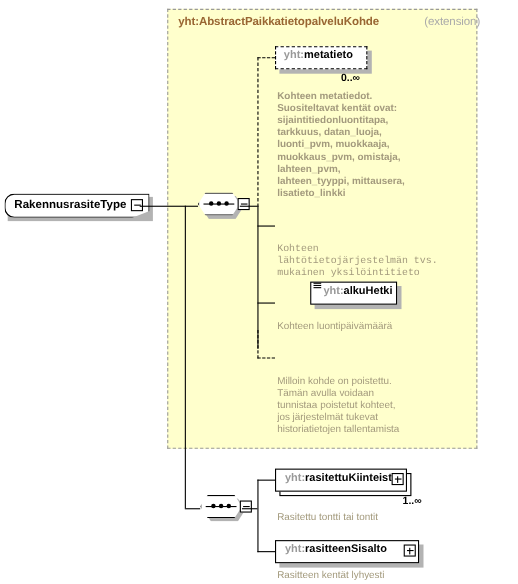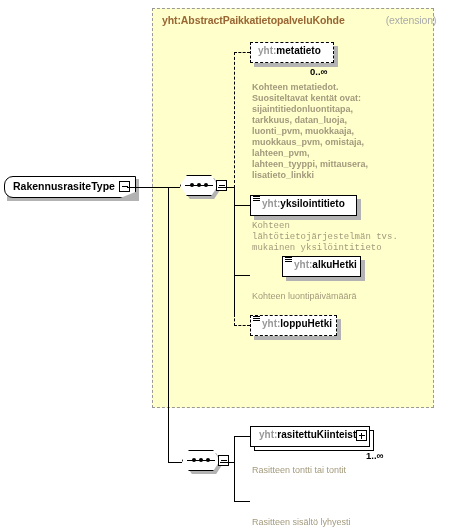--- a/index.html
+++ b/index.html
@@ -296,56 +296,41 @@
   <div class="anno" style="left:252px; top:82px;font-weight:bold;">Kohteen metatiedot.
 Suositeltavat kentät ovat:
 sijaintitiedonluontitapa,
 tarkkuus, datan_luoja,
 luonti_pvm, muokkaaja,
 muokkaus_pvm, omistaja,
 lahteen_pvm,
 lahteen_tyyppi, mittausera,
 lisatieto_linkki</div>
 
-  <div class="el" style="left:250px; top:195px; width:107px;">
-    <div class="el-shadow"></div>
-    <div class="el-face"></div>
-    <div class="el-glyph">
-        <i></i>
-        <i></i>
-        <i></i>
-      </div>
-    <div class="el-label"><span class="ns">yht:</span><span>yksilointitieto</span></div>
-  </div>
   <div class="anno" style="left:252px; top:221px;font-family:Liberation Mono, monospace;">Kohteen
 lähtötietojärjestelmän  tvs.
 mukainen yksilöintitieto</div>
 
   <div class="el" style="left:250px; top:256px; width:79px;margin-left:32px;">
     <div class="el-shadow"></div>
     <div class="el-face"></div>
     <div class="el-glyph">
         <i></i>
         <i></i>
         <i></i>
       </div>
     <div class="el-label"><span class="ns">yht:</span><span>alkuHetki</span></div>
   </div>
   <div class="anno" style="left:252px; top:291px;">Kohteen luontipäivämäärä</div>
 
-  <div class="el optional" style="left:250px; top:315px; width:87px;">
-    <div class="el-shadow"></div>
-    <div class="el-face"></div>
-    <div class="el-glyph">
-        <i></i>
-        <i></i>
-        <i></i>
-      </div>
-    <div class="el-label"><span class="ns">yht:</span><span>loppuHetki</span></div>
-  </div>
+  <div class="anno" style="left:252px; top:341px;">Milloin kohde on poistettu.
+Tämän avulla voidaan
+tunnistaa poistetut kohteet,
+jos järjestelmät tukevat
+historiatietojen tallentamista</div>
 
   <div class="vline" style="left:168px; top:187px; height:275px;"></div>
   <div class="hline" style="left:168px; top:462px; width:14px;"></div>
 
   <div class="seq" style="left:182px; top:450px;">
     <div class="sq-shadow"></div>
     <div class="sq-face"></div>
     <div class="sq-line"></div>
     <div class="sq-dot d1"></div>
     <div class="sq-dot d2"></div>
@@ -359,17 +344,23 @@
   <div class="hline" style="left:234px; top:501px; width:16px;"></div>
 
   <div class="el repeating" style="left:250px; top:426px; width:120px;">
     <div class="el-shadow"></div>
     <div class="el-back"></div>
     <div class="el-face"></div>
     <div class="el-label" style="left:9px;"><span class="ns">yht:</span><span>rasitettuKiinteisto</span></div>
     <div class="expander plus el-exp"></div>
   </div>
   <div class="card" style="left:366px; top:450px;">1..∞</div>
-  <div class="anno" style="left:252px; top:465px;">Rasitteen tontti tai tontit</div>
-
-  <div class="anno" style="left:252px; top:517px;">Rasitteen sisältö lyhyesti</div>
+  <div class="anno" style="left:252px; top:465px;">Rasitettu tontti tai tontit</div>
+
+  <div class="el" style="left:250px; top:491px; width:131px;">
+    <div class="el-shadow"></div>
+    <div class="el-face"></div>
+    <div class="el-label" style="left:9px;"><span class="ns">yht:</span><span>rasitteenSisalto</span></div>
+    <div class="expander plus el-exp"></div>
+  </div>
+  <div class="anno" style="left:252px; top:517px;">Rasitteen kentät lyhyesti</div>
 
 </div>
 
 </body></html>

